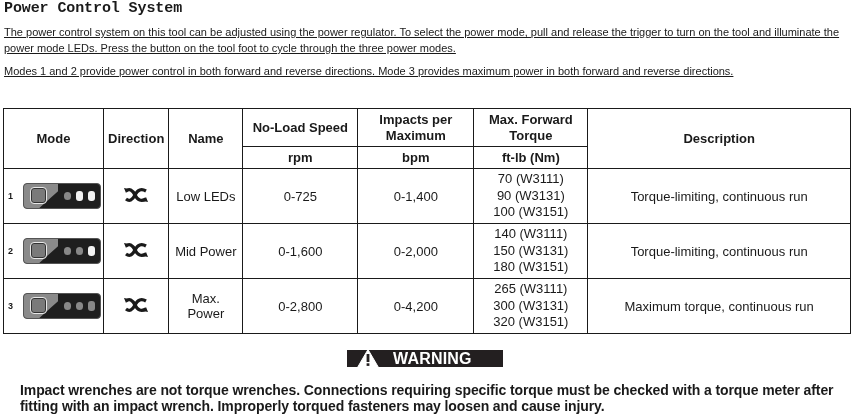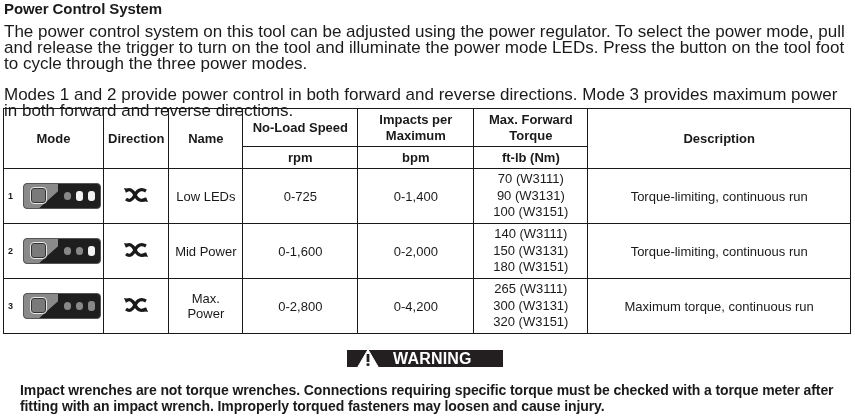--- a/index.html
+++ b/index.html
@@ -3,30 +3,30 @@
   <meta charset="utf-8">
   <style>
     html, body { margin: 0; padding: 0; background: #ffffff; }
     body {
       width: 855px; height: 420px; overflow: hidden; position: relative;
       font-family: "DejaVu Sans", "Liberation Sans", sans-serif;
       color: #1a1a1a;
     }
     .title {
       position: absolute; left: 4px; top: 0px;
-      font-family: Liberation Sans, sans-serif;
+      font-family: Liberation Mono, monospace;
       font-weight: bold; font-size: 15px; letter-spacing: -0.1px;
     }
     .para {
       position: absolute; left: 4px; width: 848px;
       font-family: "Liberation Sans", sans-serif;
-      font-size: 17px; line-height: 16px;
+      font-size: 11px; line-height: 16px; text-decoration: underline;
     }
     .p1 { top: 24px; }
-    .p2 { top: 63px; margin-top: 24px; }
+    .p2 { top: 63px; }
 
     table.spec {
       position: absolute; left: 3px; top: 108px;
       border-collapse: collapse; width: 848px;
       font-family: "Liberation Sans", sans-serif; font-size: 13px;
     }
     table.spec td, table.spec th {
       border: 1.4px solid #1a1a1a; text-align: center; vertical-align: middle;
       padding: 0 4px;
     }

